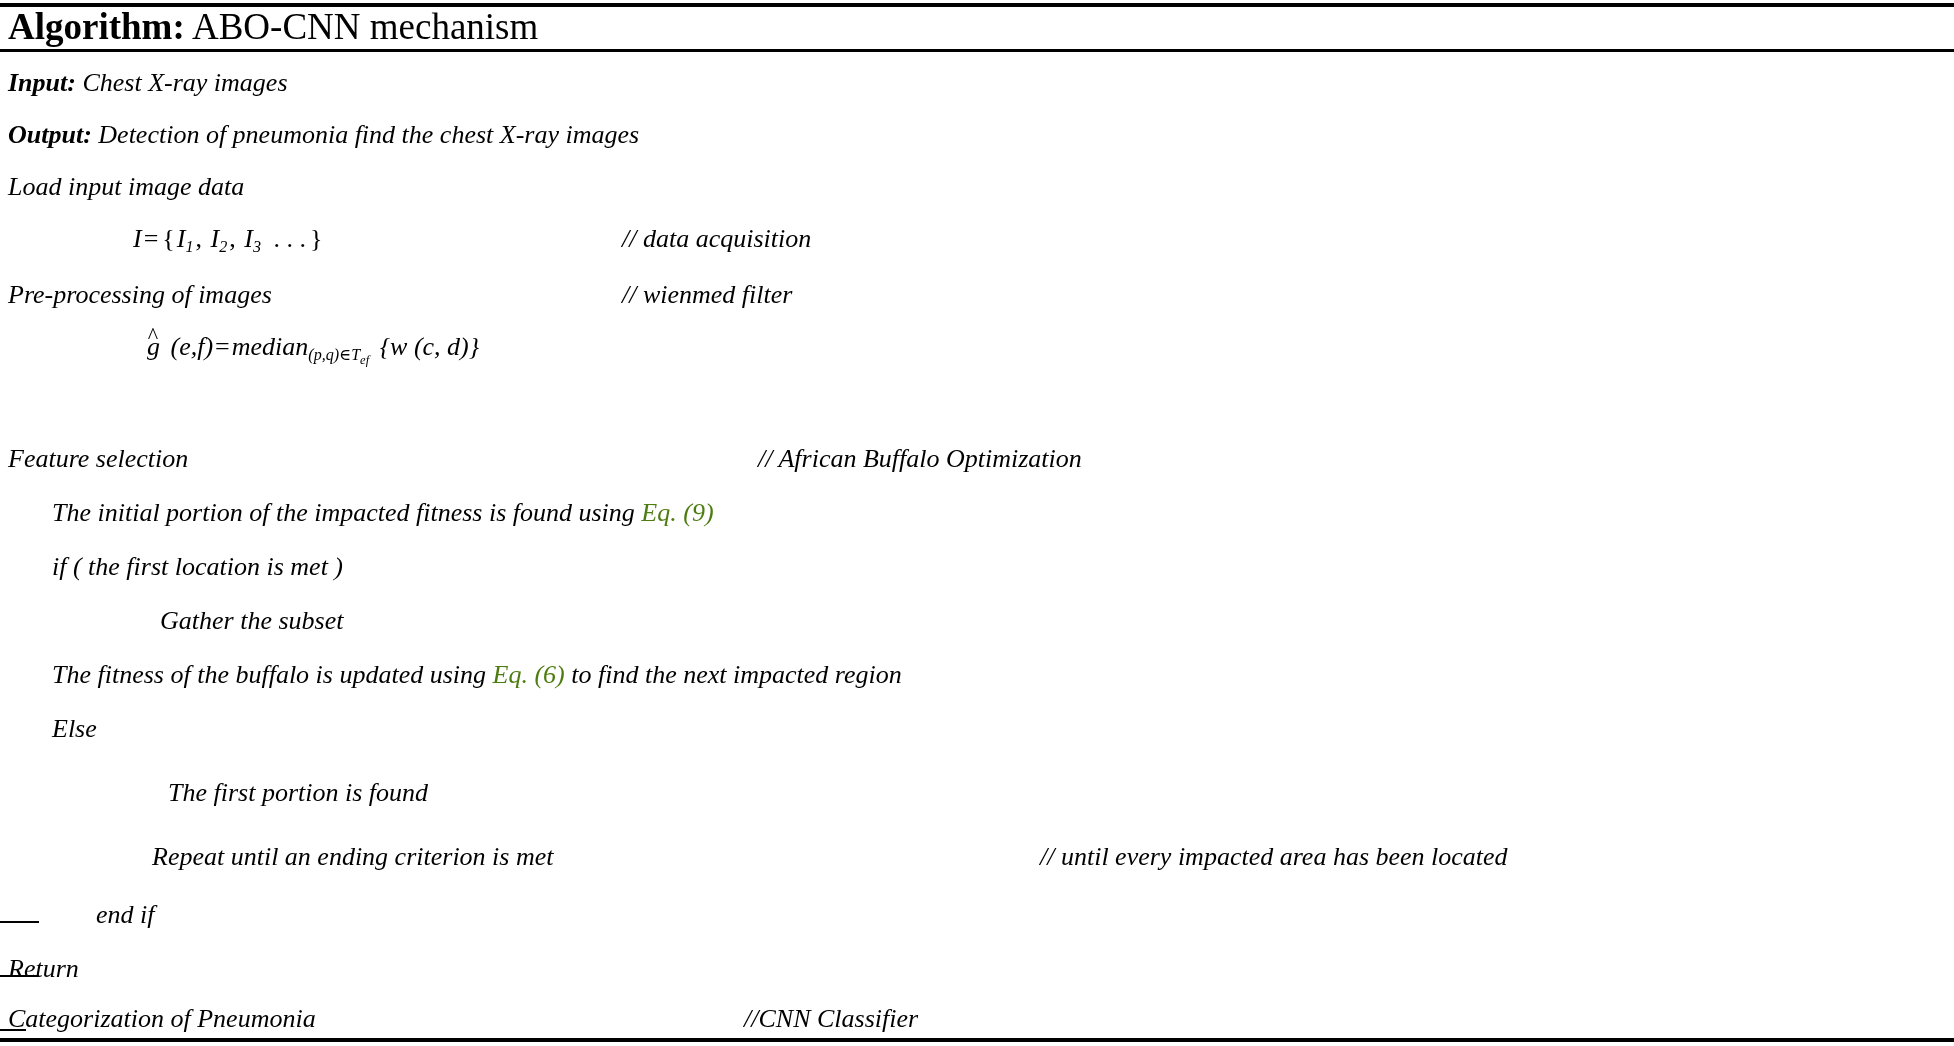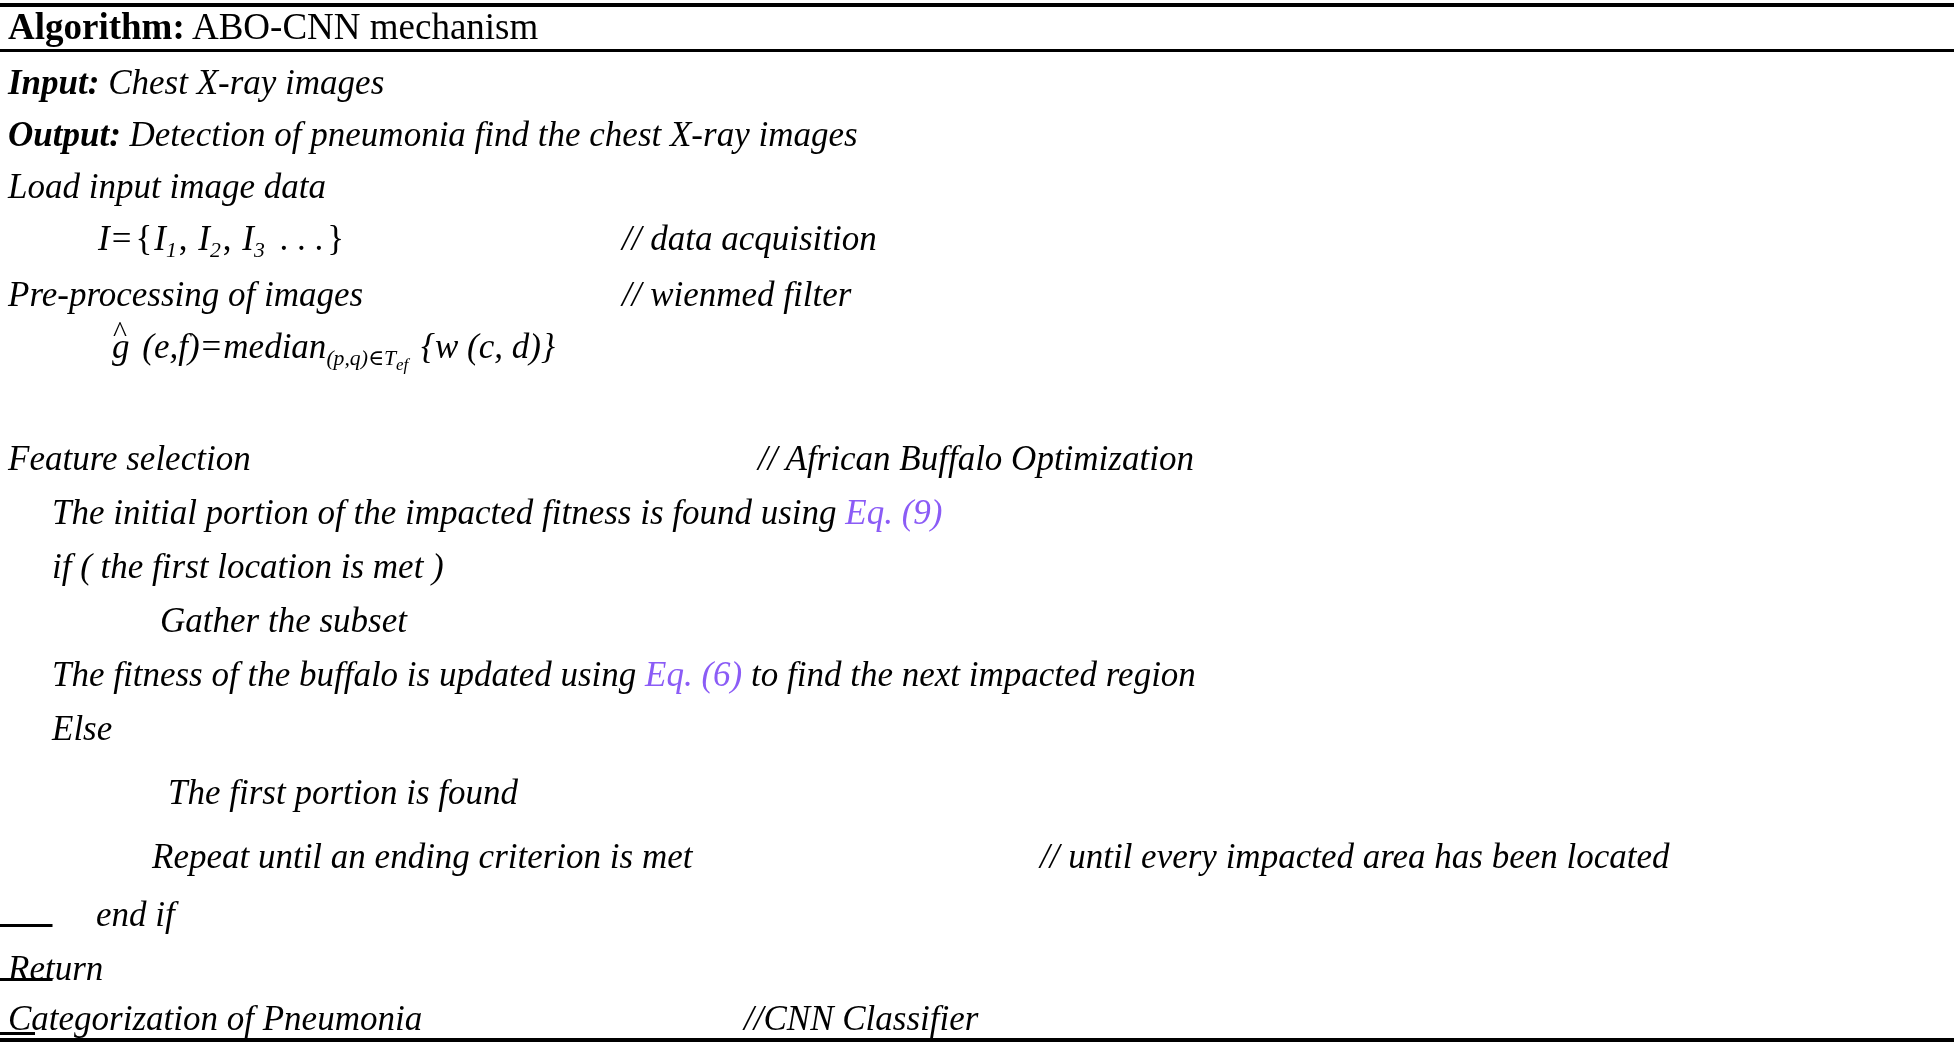--- a/index.html
+++ b/index.html
@@ -74,46 +74,46 @@
     width: 1954px;
     height: 986px;
   }
 
   .line {
     position: absolute;
     left: 0;
     width: 1954px;
     height: 54px;
     white-space: pre;
-    font-size: 35px;
+    font-size: 26px;
     line-height: 54px;
     font-style: italic;
   }
 
   .line .txt {
     position: absolute;
     top: 0;
     white-space: pre;
   }
   .line .cmt {
     position: absolute;
     top: 0;
     white-space: pre;
     font-style: italic;
   }
 
   .bold { font-weight: bold; }
 
   .eqlink {
-    color: #8b5cf6;
+    color: #4d7c0f;
     font-style: italic;
   }
 
   
-  .math { font-style: italic; }
+  .math { font-style: italic; margin-left: 35px; }
   .math .op {
     font-style: normal;
     padding: 0 2px;
   }
   sub {
     font-size: 0.62em;
     line-height: 0;
     vertical-align: baseline;
     position: relative;
     top: 0.32em;

